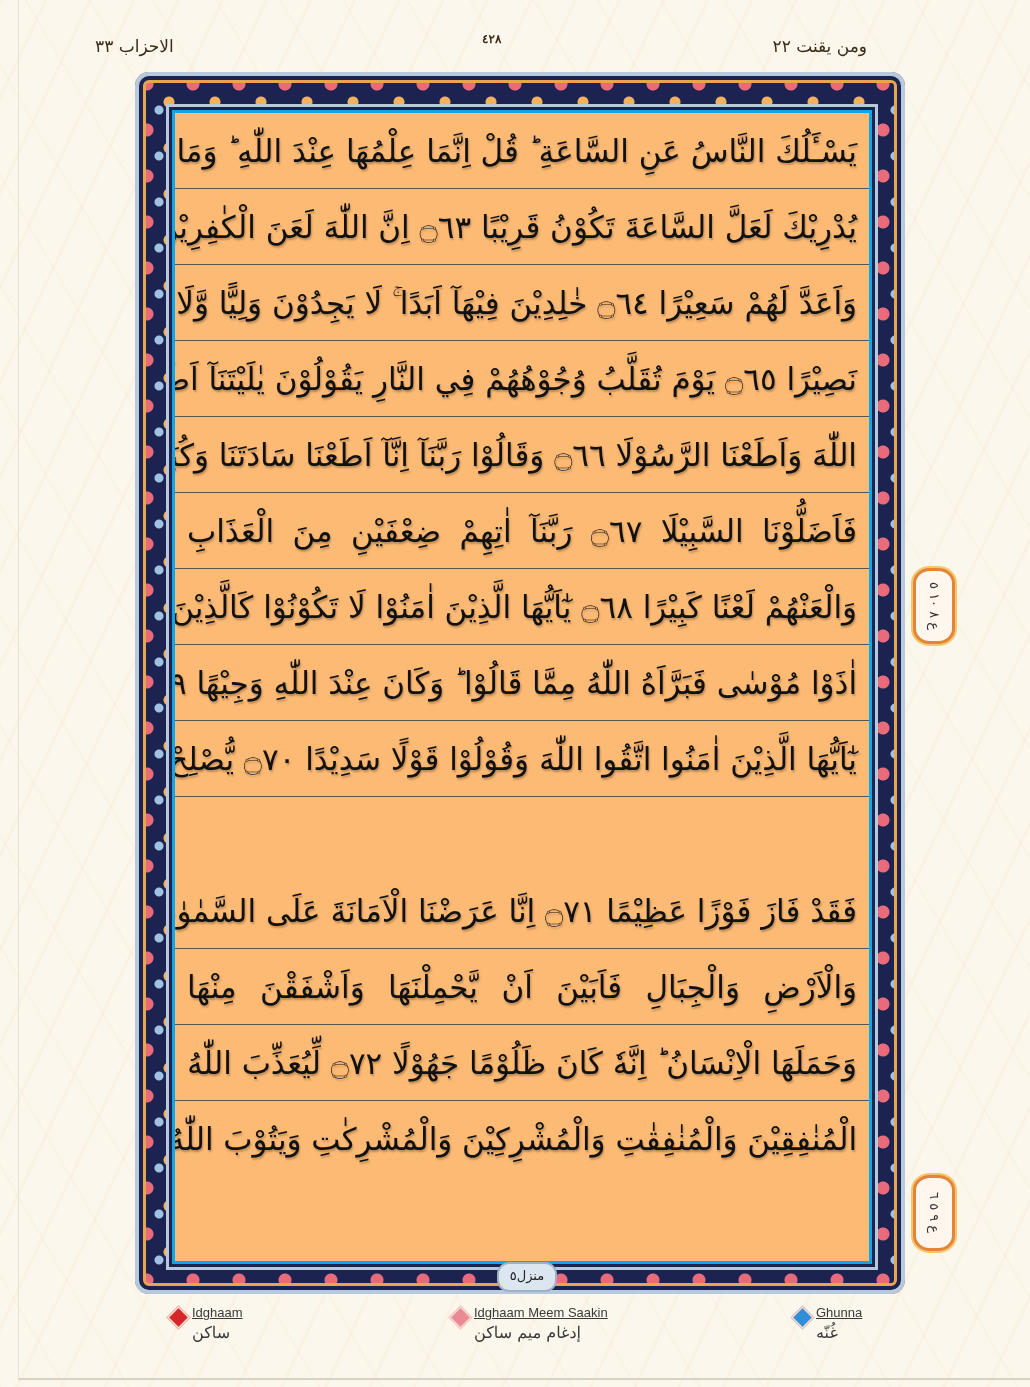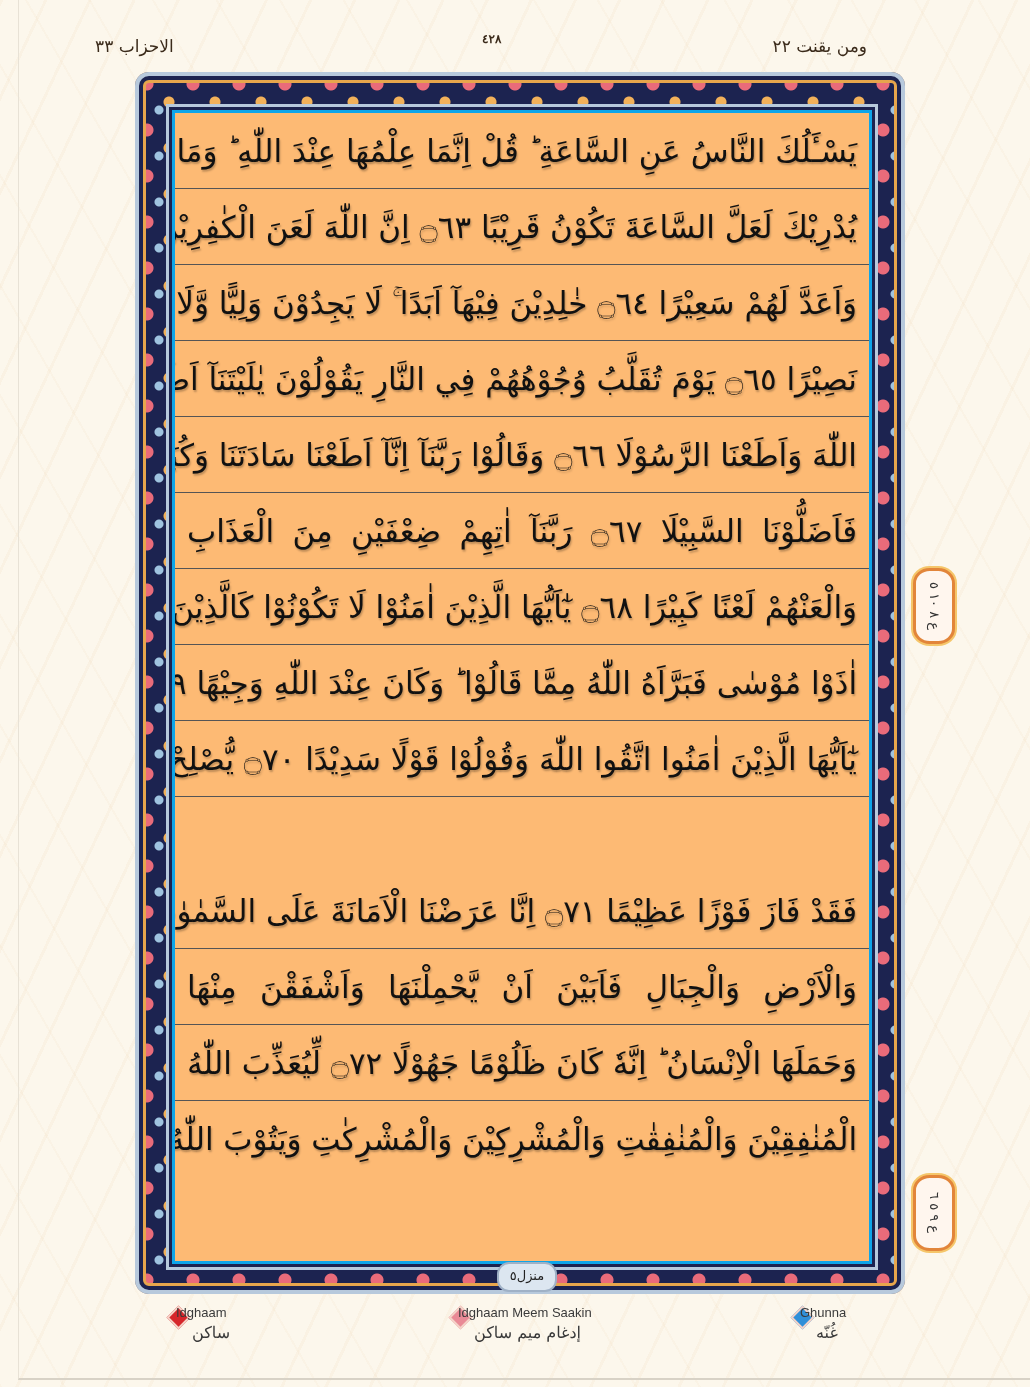--- a/index.html
+++ b/index.html
@@ -70,22 +70,23 @@
     background:#dce6f0; border:2px solid #9fb1c6; border-radius:12px;
     font-size:13px; text-align:center; line-height:24px; color:#222; direction:rtl;
   }
 
   .legend-item { position:absolute; top:1305px; }
   .legend-item .diamond {
     position:absolute; left:0; top:4px; width:13px; height:13px; transform:rotate(45deg);
     border:2px solid #f4d3c8;
   }
   .legend-item .label-en {
-    position:absolute; left:6px; top:0; font-size:13px; color:#3a3a3a; white-space:nowrap;
+    position:absolute; left:22px; top:0; font-size:13px; color:#3a3a3a; white-space:nowrap;
     font-family:"Liberation Sans", sans-serif;
+    text-decoration:underline;
   }
   .legend-item .label-ar {
     position:absolute; left:22px; top:18px; font-size:16px; color:#3a3a3a; white-space:nowrap;
     direction:rtl; font-family:"DejaVu Serif", serif;
   }
   .legend-1 { left:170px; }
   .legend-2 { left:452px; }
   .legend-3 { left:794px; }
 </style>
 </head>

